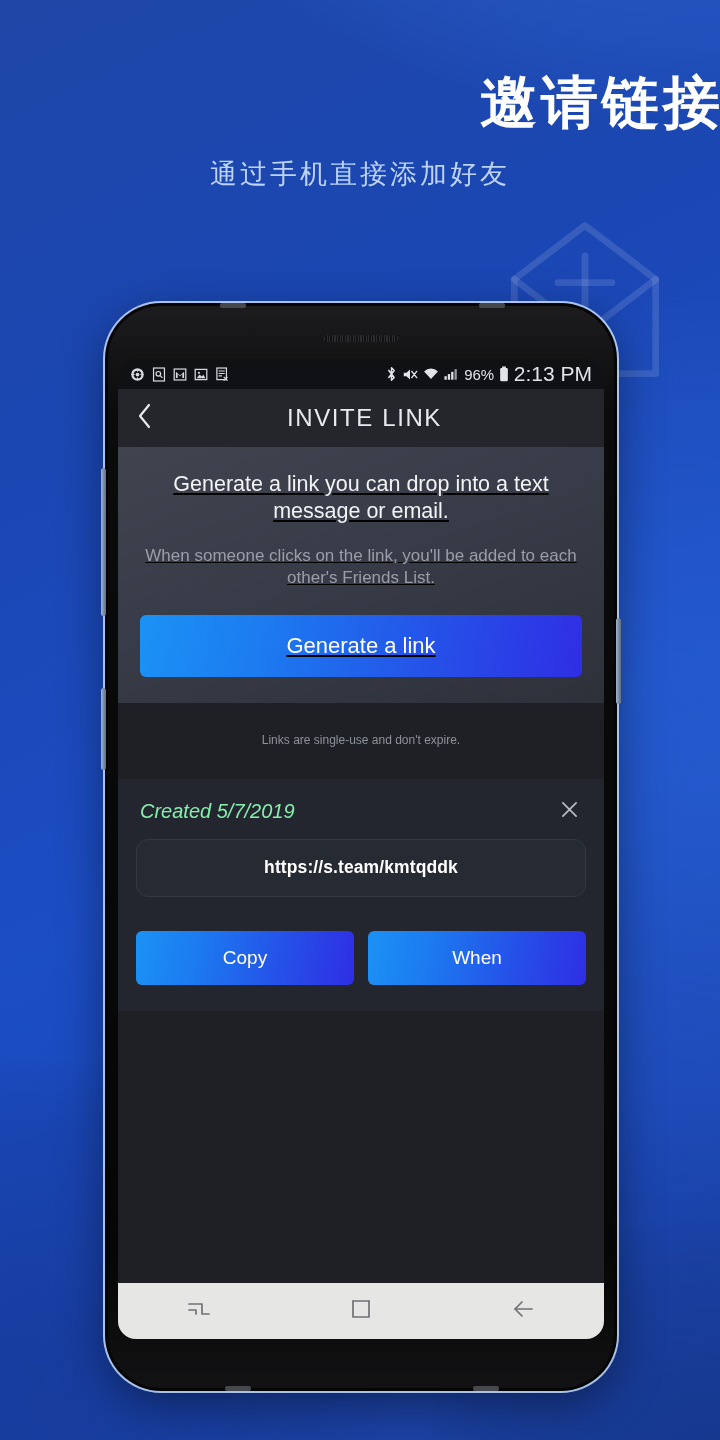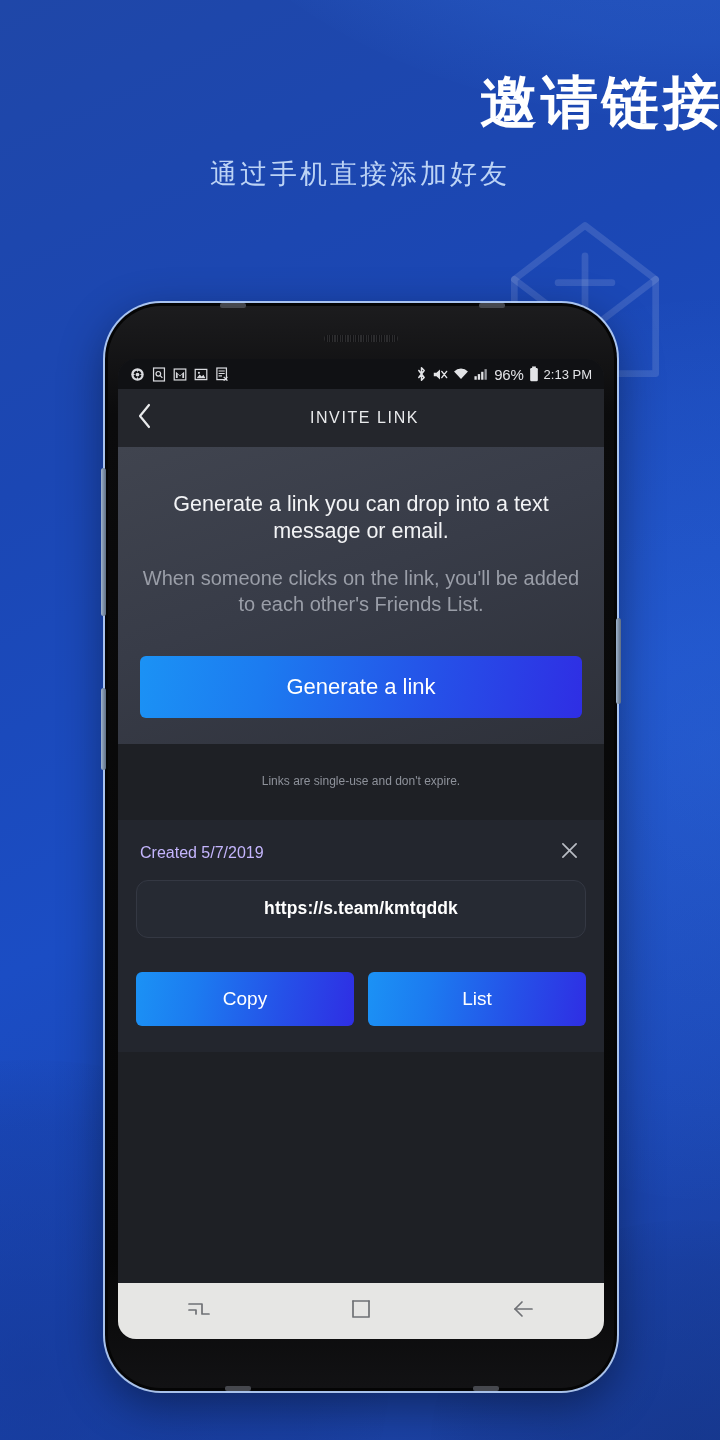--- a/index.html
+++ b/index.html
@@ -149,21 +149,21 @@
     align-items: center;
     padding: 0 12px;
     color: #e2e3e6;
     font-size: 15.5px;
     gap: 16px;
   }
   .sb-left { display: flex; align-items: center; gap: 7px; }
   .sb-spacer { flex: 1; }
   .sb-right { display: flex; align-items: center; gap: 5px; }
   .sb-batt-pct { font-size: 15px; letter-spacing: -0.2px; }
-  .sb-time { font-size: 13px; letter-spacing: 0px; }
+  .sb-time { font-size: 21px; letter-spacing: 0px; }
   .sb-icon { display: inline-flex; align-items: center; }
 
   
   .appbar {
     position: relative;
     height: 58px;
     background: #24262c;
     display: flex;
     align-items: center;
   }
@@ -173,57 +173,58 @@
     display: flex;
     align-items: center;
     justify-content: center;
     cursor: pointer;
   }
   .appbar-title {
     position: absolute;
     left: 7px; right: 0;
     text-align: center;
     color: #e9eaec;
-    font-size: 16px;
+    font-size: 24px;
     letter-spacing: 1.6px;
   }
 
   
   .hero {
     background: linear-gradient(160deg, #40444f 0%, #383c48 45%, #2e313a 100%);
-    padding: 44px 22px 26px 22px;
+    padding: 24px 22px 26px 22px;
+    text-decoration: underline;
   }
   .hero-title {
     color: #f2f3f5;
     font-size: 21.5px;
     text-align: center;
     line-height: 1.25;
     margin: 0 6px;
   }
   .hero-sub {
     color: #9a9ea8;
-    font-size: 20px;
+    font-size: 17px;
     text-align: center;
     line-height: 1.3;
     margin: 20px 2px 0 2px;
   }
   .btn-gradient {
     background: linear-gradient(100deg, #1b92f5 0%, #1c7bf0 28%, #2551e8 66%, #2f2ee4 100%);
     color: #ffffff;
     border: none;
     border-radius: 6px;
     font-family: "Liberation Sans", sans-serif;
     cursor: pointer;
     text-align: center;
   }
   .generate-btn {
     display: block;
     width: 100%;
     height: 62px;
-    margin-top: 39px;
+    margin-top: 26px;
     font-size: 22px;
   }
 
   
   .notice {
     background: #1e2025;
     color: #8e929b;
     font-size: 12px;
     text-align: center;
     padding: 30px 10px 32px 10px;
@@ -235,22 +236,23 @@
     padding: 18px 18px 26px 18px;
   }
   .card-head {
     display: flex;
     align-items: center;
     justify-content: space-between;
     padding: 0 2px 0 4px;
     height: 30px;
   }
   .created-label {
-    color: #c4b5fd;
-    font-size: 16px;
+    color: #86efac;
+    font-size: 20px;
+    font-style: italic;
   }
   .close-btn {
     width: 30px; height: 30px;
     display: flex; align-items: center; justify-content: center;
     cursor: pointer;
   }
   .link-box {
     margin-top: 12px;
     height: 56px;
     border: 1px solid #343843;
@@ -437,21 +439,21 @@
             <span>
               <svg width="17" height="17" viewBox="0 0 18 18">
                 <path d="M2 2 L16 16 M16 2 L2 16" stroke="#b9bcc3" stroke-width="1.8" stroke-linecap="round"></path>
               </svg>
             </span>
           </span>
         </div>
         <div class="link-box">https://s.team/kmtqddk</div>
         <div class="card-actions">
           <button class="btn-gradient">Copy</button>
-          <button class="btn-gradient">List</button>
+          <button class="btn-gradient">When</button>
         </div>
       </div>
 
       <div class="navbar">
         <div class="nav-item">
           <span>
             <svg width="26" height="22" viewBox="0 0 26 22">
               <path d="M3 6 L16 6 L16 16 L23 16" fill="none" stroke="#6f7175" stroke-width="1.7" stroke-linecap="round" stroke-linejoin="round"></path>
               <path d="M3 12 L10 12 L10 16" fill="none" stroke="#6f7175" stroke-width="1.7" stroke-linecap="round" stroke-linejoin="round"></path>
             </svg>

